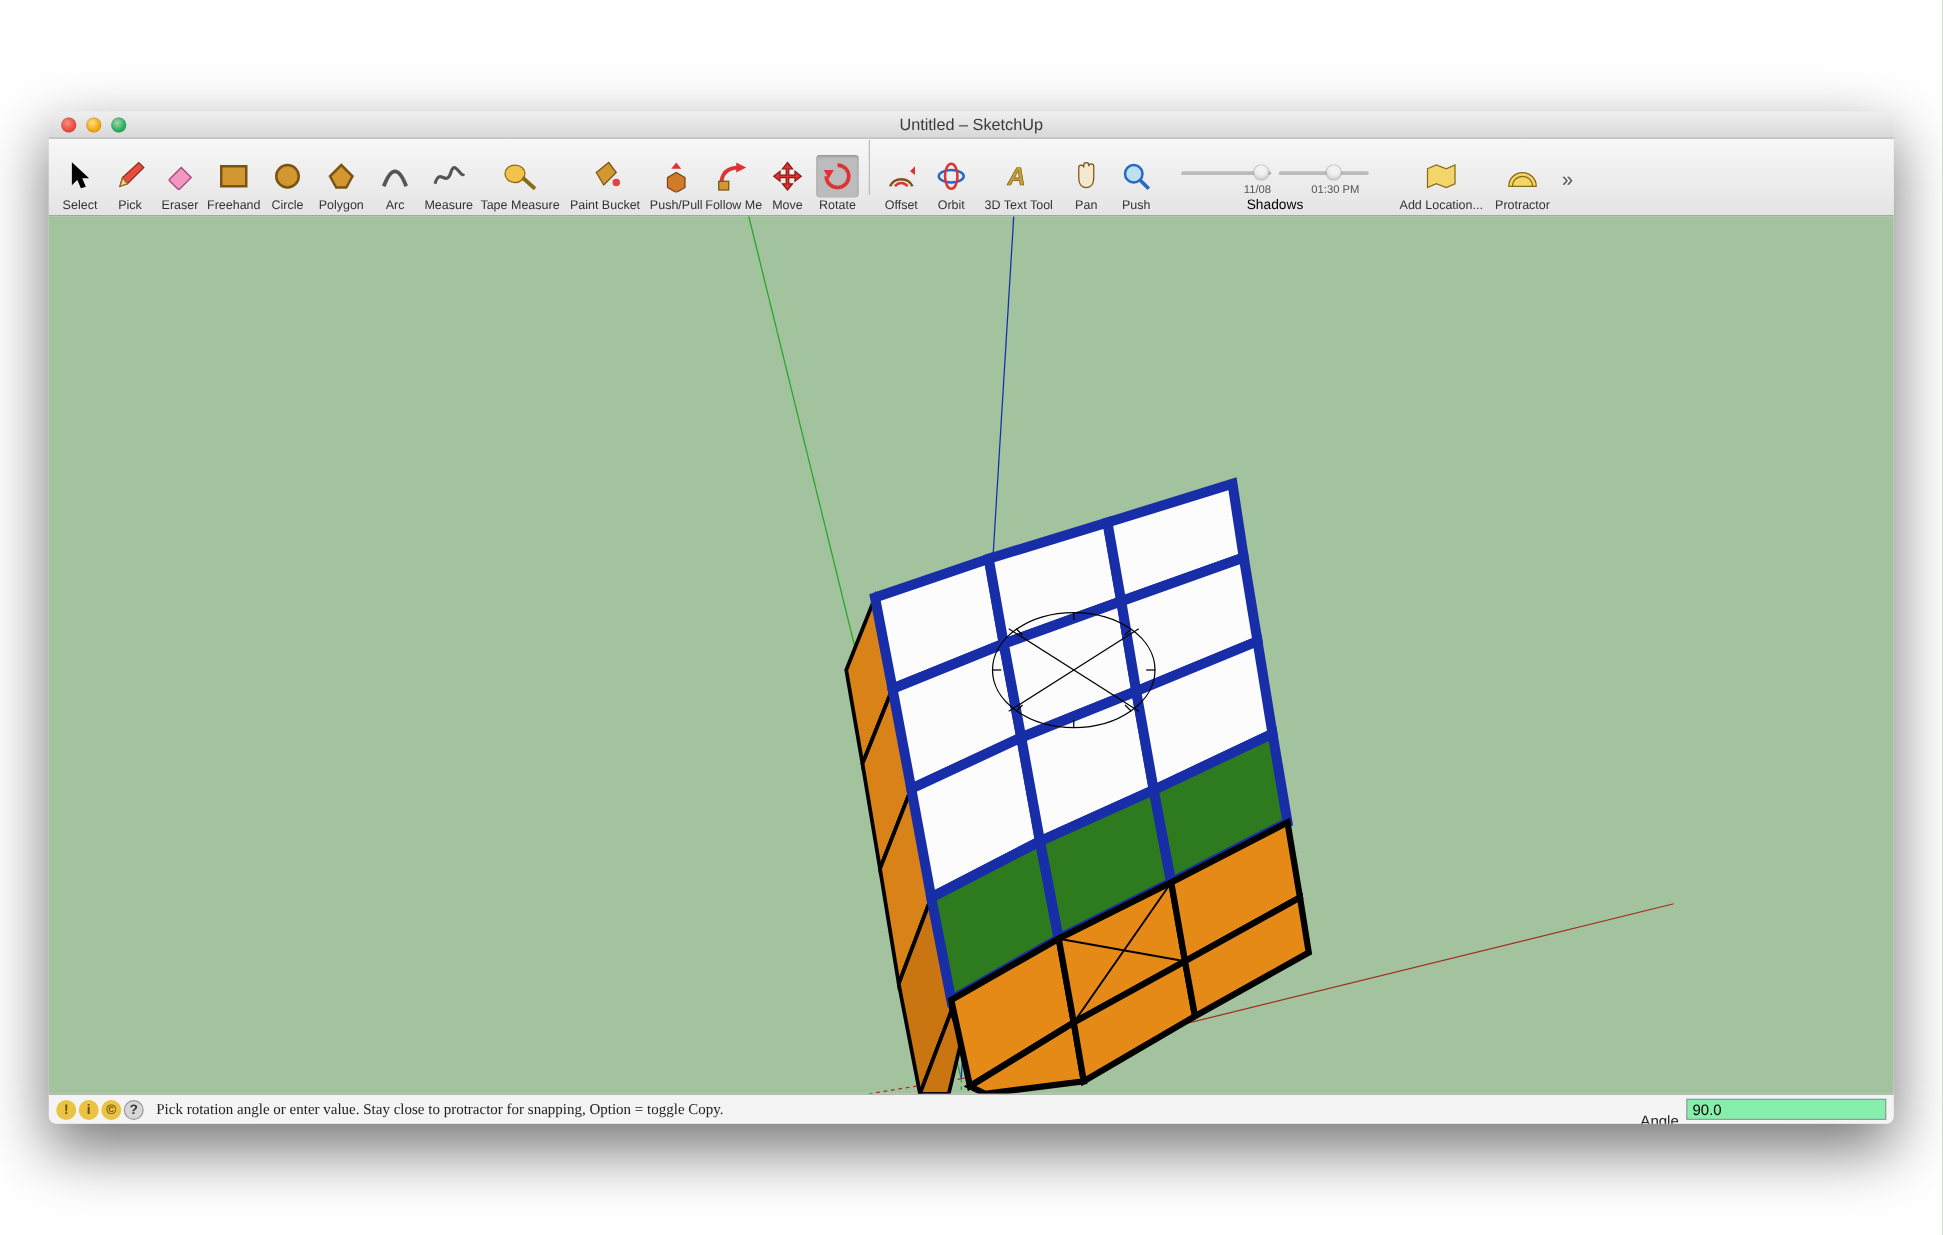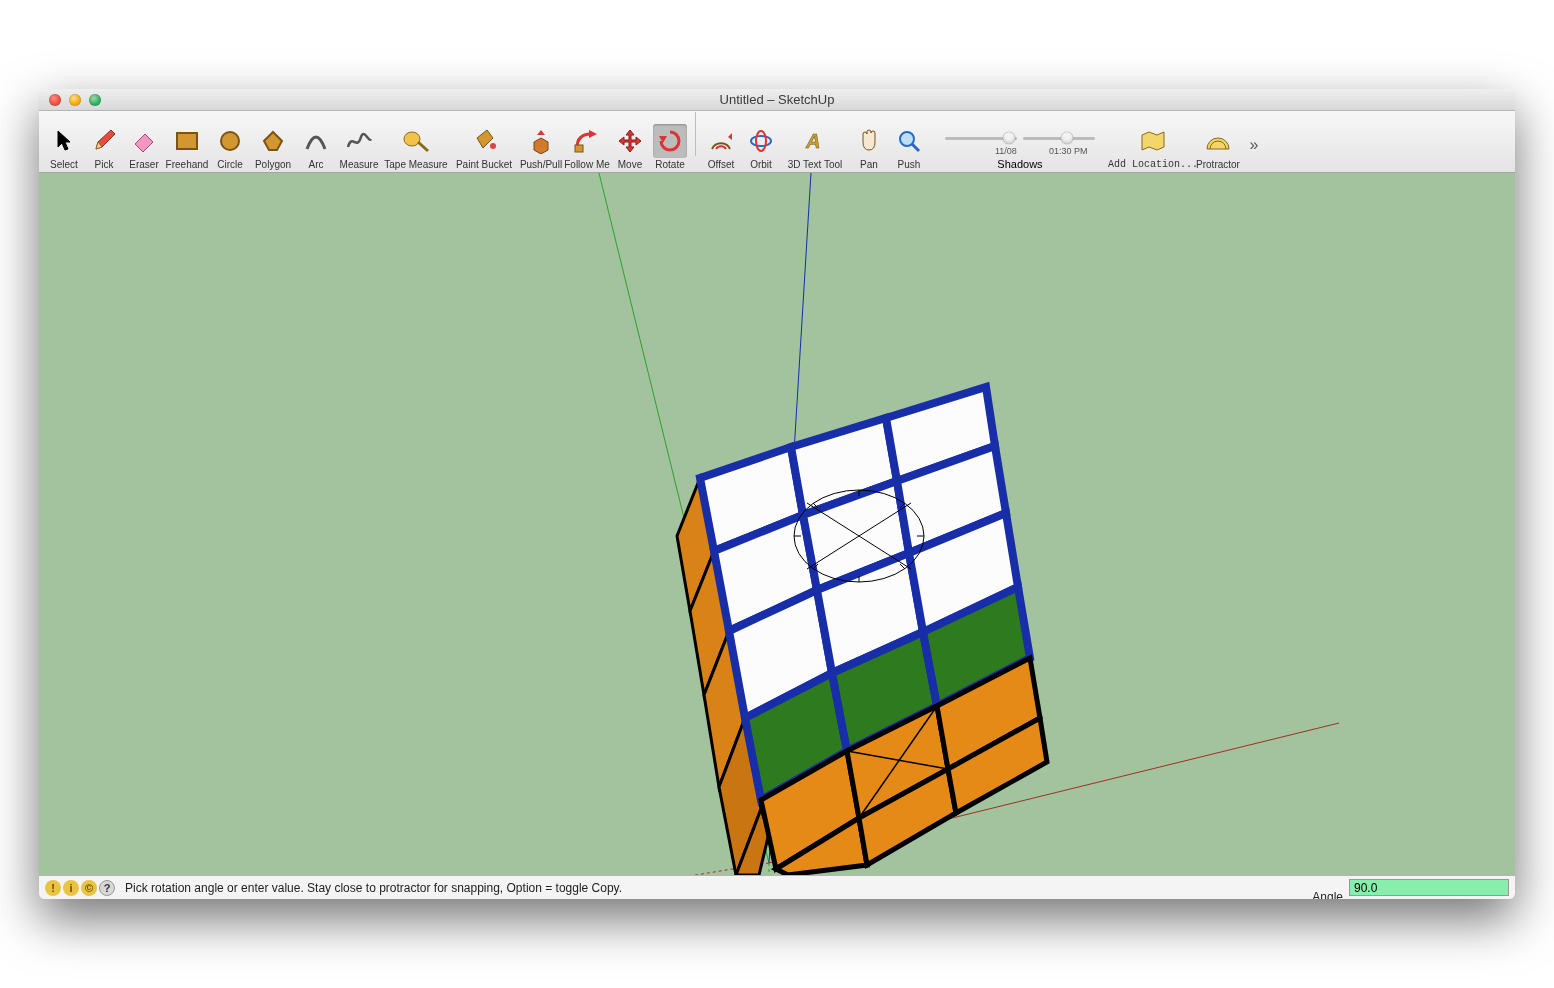--- a/index.html
+++ b/index.html
@@ -48,21 +48,21 @@
     padding: 0 6px 2px 6px;
     gap: 2px;
   }
   .tool {
     display:flex; flex-direction:column; align-items:center;
     width: 44px; cursor:default;
     font-size:10px; color:#333;
   }
   .tool.narrow{width:38px;}
   .tool.wide{width:66px;}
-  .tool.wider{width:82px;font-family:Liberation Mono, monospace;}
+  .tool.wider{width:82px;}
   .tool .icon {
     width:34px; height:34px;
     display:flex; align-items:center; justify-content:center;
   }
   .tool.active .icon{
     background: #bcbcbc;
     border-radius:3px;
     box-shadow: inset 0 1px 2px rgba(0,0,0,.25);
   }
   .tool span.label{ margin-top:1px; white-space:nowrap; }
@@ -84,21 +84,21 @@
   .viewport svg{position:absolute;top:0;left:0;}
   .statusbar{
     height:24px; background:#f4f4f4; border-top:1px solid #b5b5b5;
     display:flex; align-items:center; font-size:12px; color:#222;
     padding-right:6px;
   }
   .status-icons{display:flex;gap:2px;padding:0 6px;}
   .si{width:16px;height:16px;border-radius:50%;display:flex;align-items:center;justify-content:center;font-size:11px;font-weight:bold;}
   .si.y{background:#e9c341;color:#6b4a00;}
   .si.b{background:#d7d7d7;color:#333;border:1px solid #999;}
-  .status-text{flex:1;padding-left:4px;}
+  .status-text{flex:1;padding-left:4px;font-family:Liberation Serif, serif;}
   .angle-label{padding:0 6px;margin-top:19px;}
   .angle-input{width:160px;height:17px;border:1px solid #9a9a9a;background:#86efac;font-size:12px;padding:0 4px;}
 </style>
 </head>
 <body>
 
 <div class="window">
   <div class="titlebar">
     <div class="traffic">
       <div class="dot red"></div>

